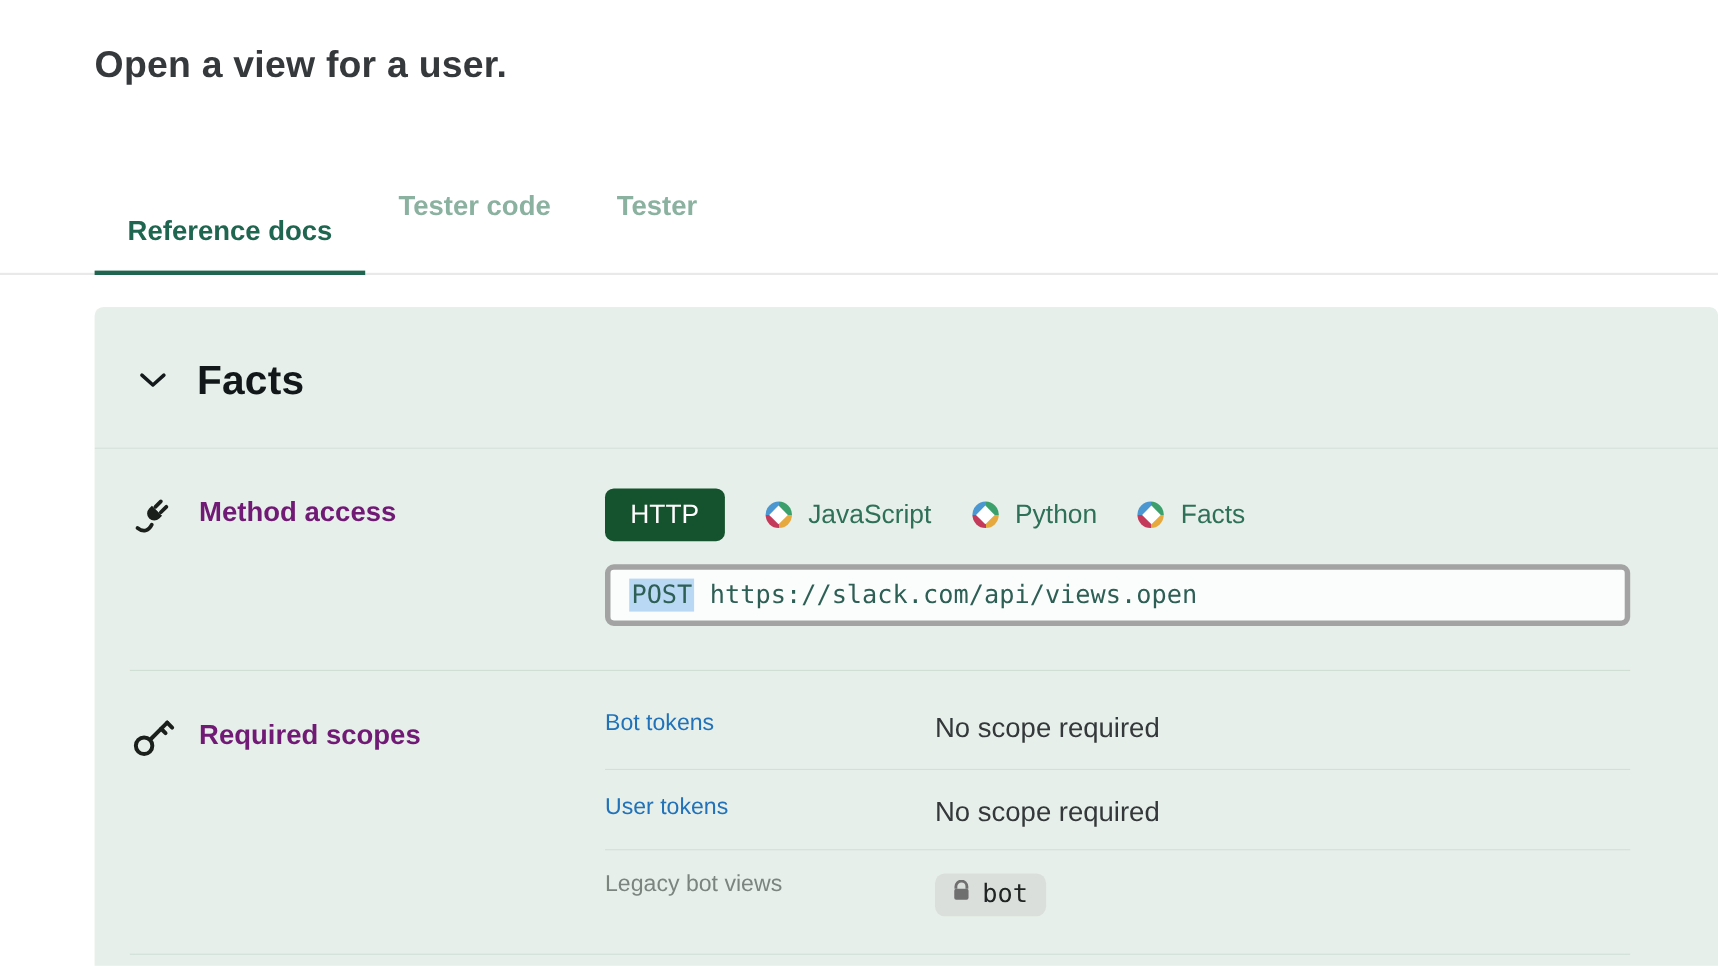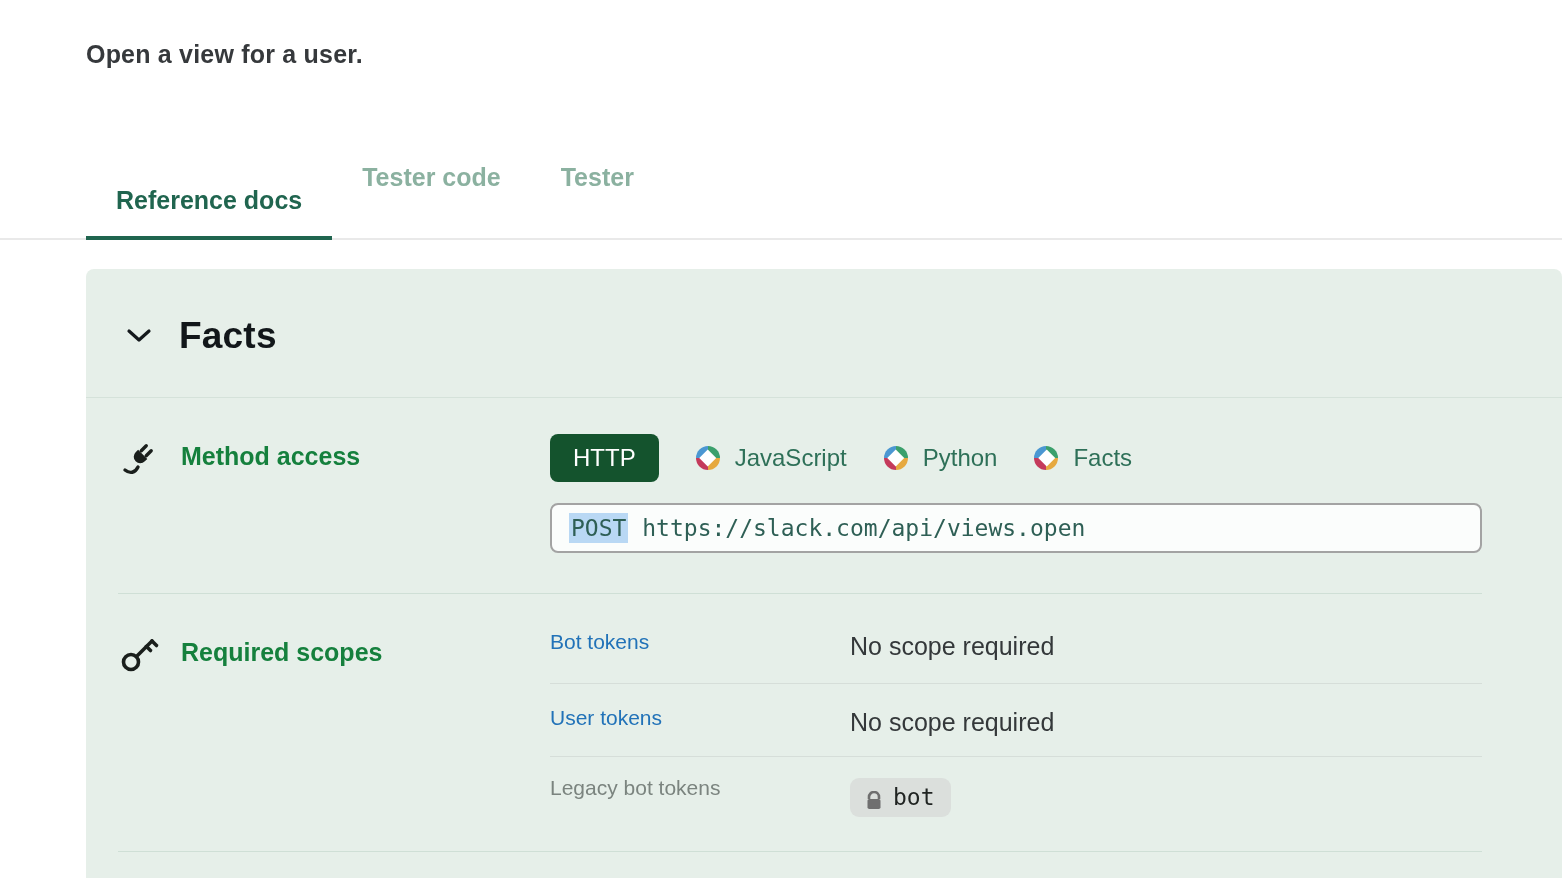--- a/index.html
+++ b/index.html
@@ -1,67 +1,67 @@
 <!DOCTYPE html>
 <html><head>
 <meta charset="utf-8">
 <style>
   * { box-sizing: border-box; margin: 0; padding: 0; }
   html,body { width:1562px; height:878px; background:#ffffff; overflow:hidden;
     font-family:"Liberation Sans", sans-serif; color:#1d2125; }
 
-  .page-title { margin:40px 0 0 86px; font-size:25px; font-weight:700; color:#36393c; letter-spacing:.2px; }
+  .page-title { margin:40px 0 0 86px; font-size:34px; font-weight:700; color:#36393c; letter-spacing:.2px; }
 
   .tabbar { display:flex; margin-top:94px; padding-left:86px; border-bottom:2px solid #e9e9e9; }
   .tab { font-size:25px; font-weight:700; color:#8bb1a0; padding:0 30px 21px; margin-bottom:-2px;
          border-bottom:4px solid transparent; cursor:pointer; }
   .tab.active { color:#20654f; border-bottom-color:#20654f;margin-top:23px; }
 
   .panel { margin-left:86px; margin-top:29px; height:615px; background:#e6efe9;
            border-radius:8px 8px 0 0; overflow:hidden; }
 
   .facts-header { display:flex; align-items:center; gap:27px; padding:46px 40px 40px; }
   .chev-btn { background:none; border:none; cursor:pointer; display:flex; padding:0; }
   .facts-title { font-size:37px; font-weight:800; color:#12171a; letter-spacing:.2px; }
 
   .section-divider { border:0; border-top:1px solid #d5e2da; }
   .section-divider.inset { margin-left:32px; margin-right:80px; border-top-color:#cfdfd6; }
 
   .fact-row { display:flex; align-items:flex-start; padding:36px 80px 40px 32px; }
   .fact-row.scopes { padding-top:8px; padding-bottom:0; }
   .fact-icon { flex:0 0 46px; margin-right:17px; color:#1a1f1c; }
   .fact-icon.key { margin-top:30px; }
-  .fact-label { flex:0 0 369px; font-size:25px; font-weight:700; color:#15803d; padding-top:8px; }
+  .fact-label { flex:0 0 369px; font-size:25px; font-weight:700; color:#701a75; padding-top:8px; }
   .fact-label.scopes { padding-top:36px; }
   .fact-value { flex:1; min-width:0; }
 
   .lang-row { display:flex; align-items:center; gap:37px; }
   .http-chip { background:#14532d; color:#ffffff; font-size:24px; padding:10px 23px;
                border-radius:8px; border:none; cursor:pointer; font-family:inherit; }
   .lang-link { display:flex; align-items:center; gap:15px; color:#2e7058; font-size:24px;
                text-decoration:none; cursor:pointer; }
   .pinwheel { width:24px; height:24px; border-radius:50%; position:relative; flex:0 0 24px;
     background:conic-gradient(#3ba06c 0 90deg, #e6a93f 90deg 180deg, #c43a5b 180deg 270deg, #4b97d2 270deg 360deg); }
   .pinwheel::after { content:""; position:absolute; inset:26%; background:#ffffff; transform:rotate(45deg); }
 
-  .url-box { margin-top:21px; background:#fbfdfc; border:2px solid #a3a3a3; border-radius:8px;
+  .url-box { margin-top:21px; background:#fbfdfc; border:5px solid #a3a3a3; border-radius:8px;
              padding:10px 17px; font-family:"DejaVu Sans Mono", monospace; font-size:23px;
              color:#2e5f55; white-space:nowrap; }
   .http-method { background:#b9d8f4; padding:2px 2px; }
 
   .scope-row { display:flex; align-items:flex-start; border-bottom:1px solid #d6ded9; }
   .scope-row:nth-child(1) { padding:28px 0 22px; }
   .scope-row:nth-child(2) { padding:22px 0 19px; }
   .scope-row:nth-child(3) { padding:19px 0 34px; border-bottom:none; }
   .scope-name { flex:0 0 300px; font-size:21px; }
   .scope-name a { color:#2172b8; text-decoration:none; cursor:pointer; }
   .scope-name.plain { color:#7b847f; }
   .scope-value { font-size:25px; color:#34383a; padding-top:2px; }
 
-  .badge { display:inline-flex; align-items:flex-end; gap:11px; background:#dbdfdc; border-radius:9px;
+  .badge { display:inline-flex; align-items:flex-start; gap:11px; background:#dbdfdc; border-radius:9px;
            padding:6px 16px 7px; font-family:"DejaVu Sans Mono", monospace; font-size:23px;
            color:#202422; cursor:pointer; text-decoration:none; }
 </style>
 </head>
 <body>
 
 <h1 class="page-title">Open a view for a user.</h1>
 
 <nav class="tabbar">
   <div class="tab active">Reference docs</div>
@@ -141,21 +141,21 @@
       </div>
 
       <div class="scope-row">
         <div class="scope-name">
           <a>User tokens</a>
         </div>
         <div class="scope-value">No scope required</div>
       </div>
 
       <div class="scope-row">
-        <div class="scope-name plain">Legacy bot tokens</div>
+        <div class="scope-name plain">Legacy bot views</div>
         <div class="scope-value">
           <a class="badge">
             <span style="display:flex;">
               <svg width="16" height="19" viewBox="0 0 16 19">
                   <path d="M3 8 V6 a5 5 0 0 1 10 0 v2" fill="none" stroke="#6f6f6f" stroke-width="2.6"></path>
                   <rect x="1.5" y="8" width="13" height="10" rx="1.8" fill="#6f6f6f"></rect>
                 </svg>
             </span>
             <span>bot</span>
           </a>

